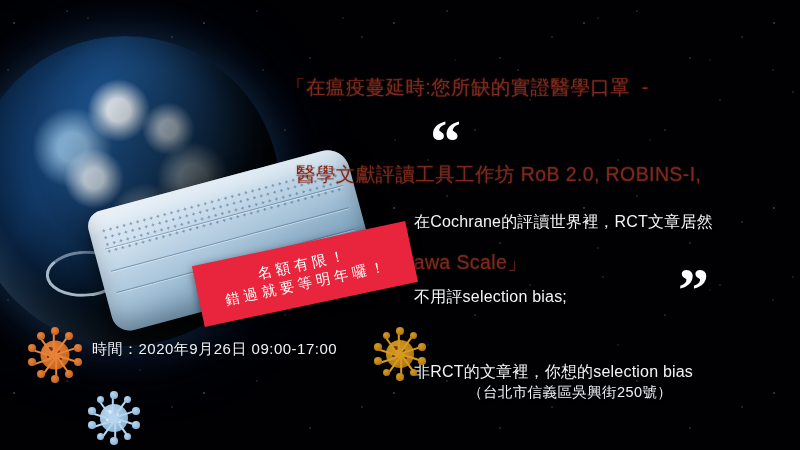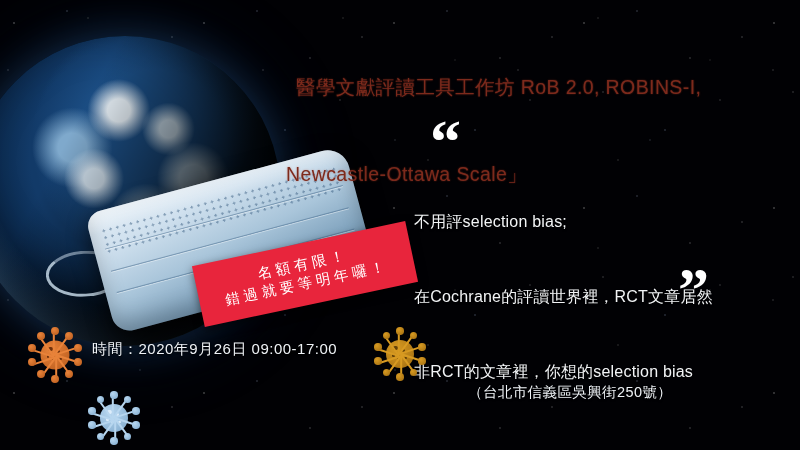--- a/index.html
+++ b/index.html
@@ -182,28 +182,29 @@
     <div class="mask-body">
       <div class="mask-edge"></div>
       <div class="mask-dots"></div>
       <div class="pleat p1"></div>
       <div class="pleat p2"></div>
       <div class="pleat p3"></div>
     </div>
   </div>
 
   <div class="title">
+    <div class="l1">「在瘟疫蔓延時:您所缺的實證醫學口罩  -</div>
     <div class="l2">醫學文獻評讀工具工作坊 RoB 2.0, ROBINS-I,</div>
     <div class="l3">Newcastle-Ottawa Scale」</div>
   </div>
 
   <div class="quote-open">“</div>
   <div class="quote-body">
+    <div>在Cochrane的評讀世界裡，RCT文章居然</div>
     <div>不用評selection bias;</div>
-    <div>在Cochrane的評讀世界裡，RCT文章居然</div>
     <div>非RCT的文章裡，你想的selection bias</div>
     
   </div>
   <div class="quote-close">”</div>
 
   <div class="banner">
     <span>名額有限！</span>
     <span>錯過就要等明年囉！</span>
   </div>
 

